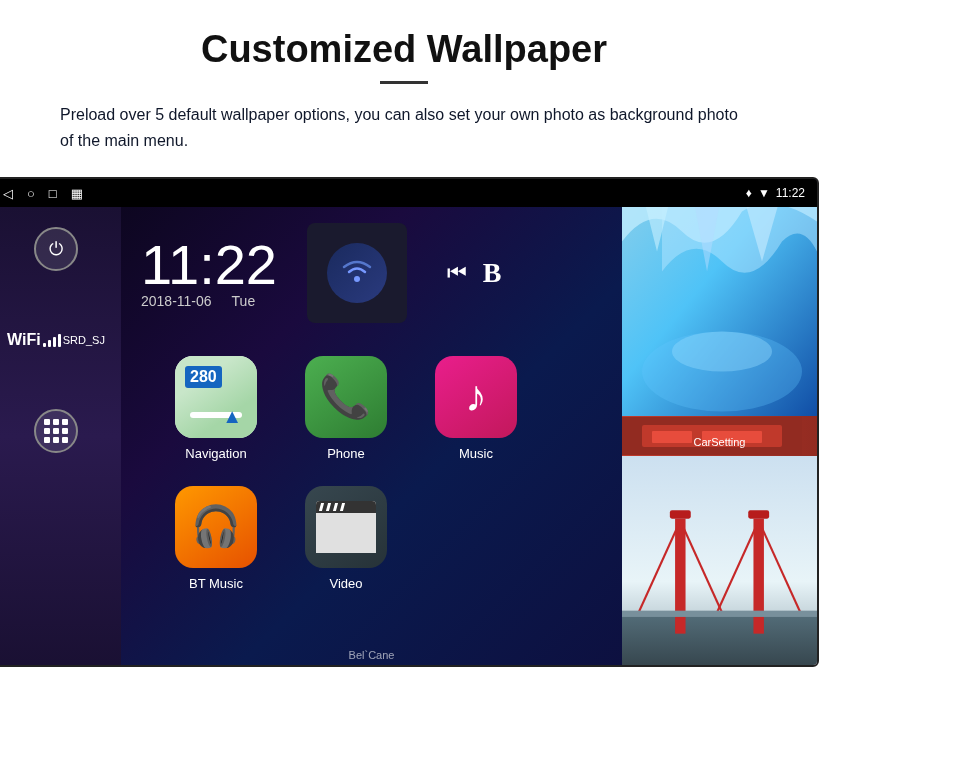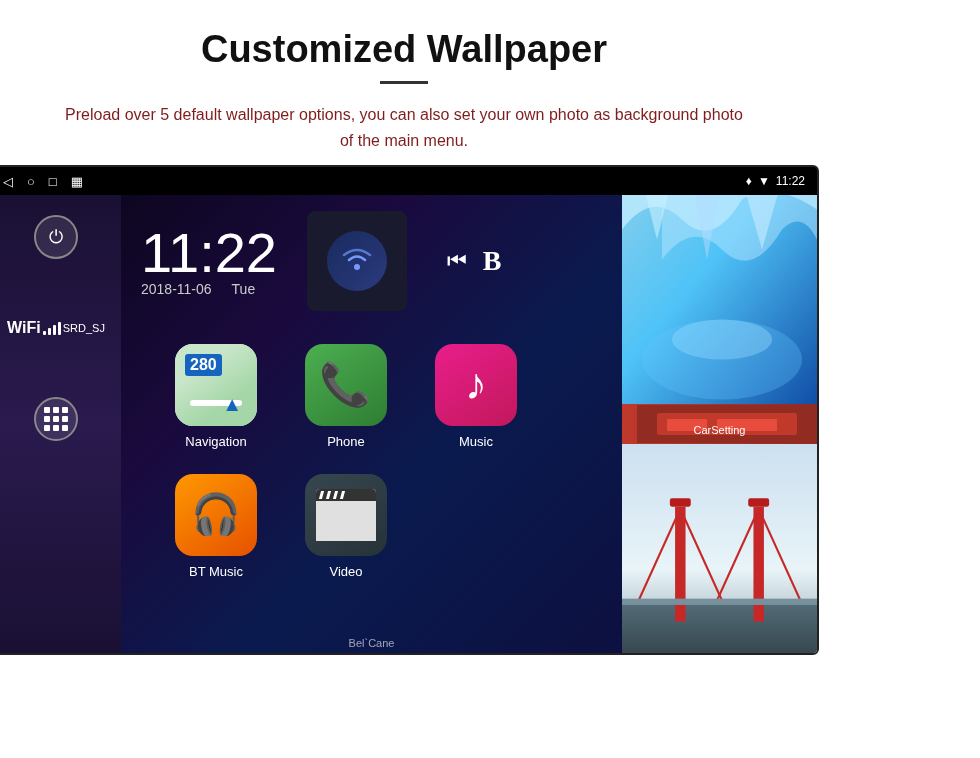--- a/index.html
+++ b/index.html
@@ -31,25 +31,24 @@
 
     .title-divider {
       width: 48px;
       height: 3px;
       background: #333;
       margin: 0 auto 18px;
     }
 
     .page-description {
       font-size: 16px;
-      color: #7f1d1d;
-      text-align: center;
+      color: #0f172a;
       line-height: 1.6;
       max-width: 820px;
-      margin-bottom: 12px;
+      margin-bottom: 24px;
       font-family: Arial, sans-serif;
     }
 
     
     .device-container {
       width: 830px;
       height: 490px;
       position: relative;
       border: 2px solid #222;
       border-radius: 6px;
@@ -588,21 +587,21 @@
 
             <polygon points="20,0 35,60 50,0" fill="rgba(200,240,255,0.6)"></polygon>
             <polygon points="70,0 85,80 100,0" fill="rgba(180,220,255,0.5)"></polygon>
             <polygon points="120,0 140,70 160,0" fill="rgba(200,235,255,0.6)"></polygon>
 
             <ellipse cx="100" cy="180" rx="80" ry="40" fill="rgba(100,200,255,0.3)"></ellipse>
             <ellipse cx="100" cy="160" rx="50" ry="20" fill="rgba(150,220,255,0.4)"></ellipse>
           </svg>
         </div>
 
-        <div style="height:40px; background:linear-gradient(to right,#c0392b,#922b21); display:flex; align-items:center; justify-content:flex-end; position:relative;">
+        <div style="height:40px; background:linear-gradient(to right,#c0392b,#922b21); display:flex; align-items:center; justify-content:flex-start; position:relative;">
           <svg width="180" height="38" viewBox="0 0 180 38">
             <rect width="180" height="38" fill="#922b21"></rect>
 
             <rect x="20" y="8" width="140" height="22" fill="#c0392b" rx="2"></rect>
             <rect x="30" y="14" width="40" height="12" fill="#e74c3c" rx="1"></rect>
             <rect x="80" y="14" width="60" height="12" fill="#e74c3c" rx="1"></rect>
           </svg>
           <span class="car-setting-label">CarSetting</span>
         </div>
 

